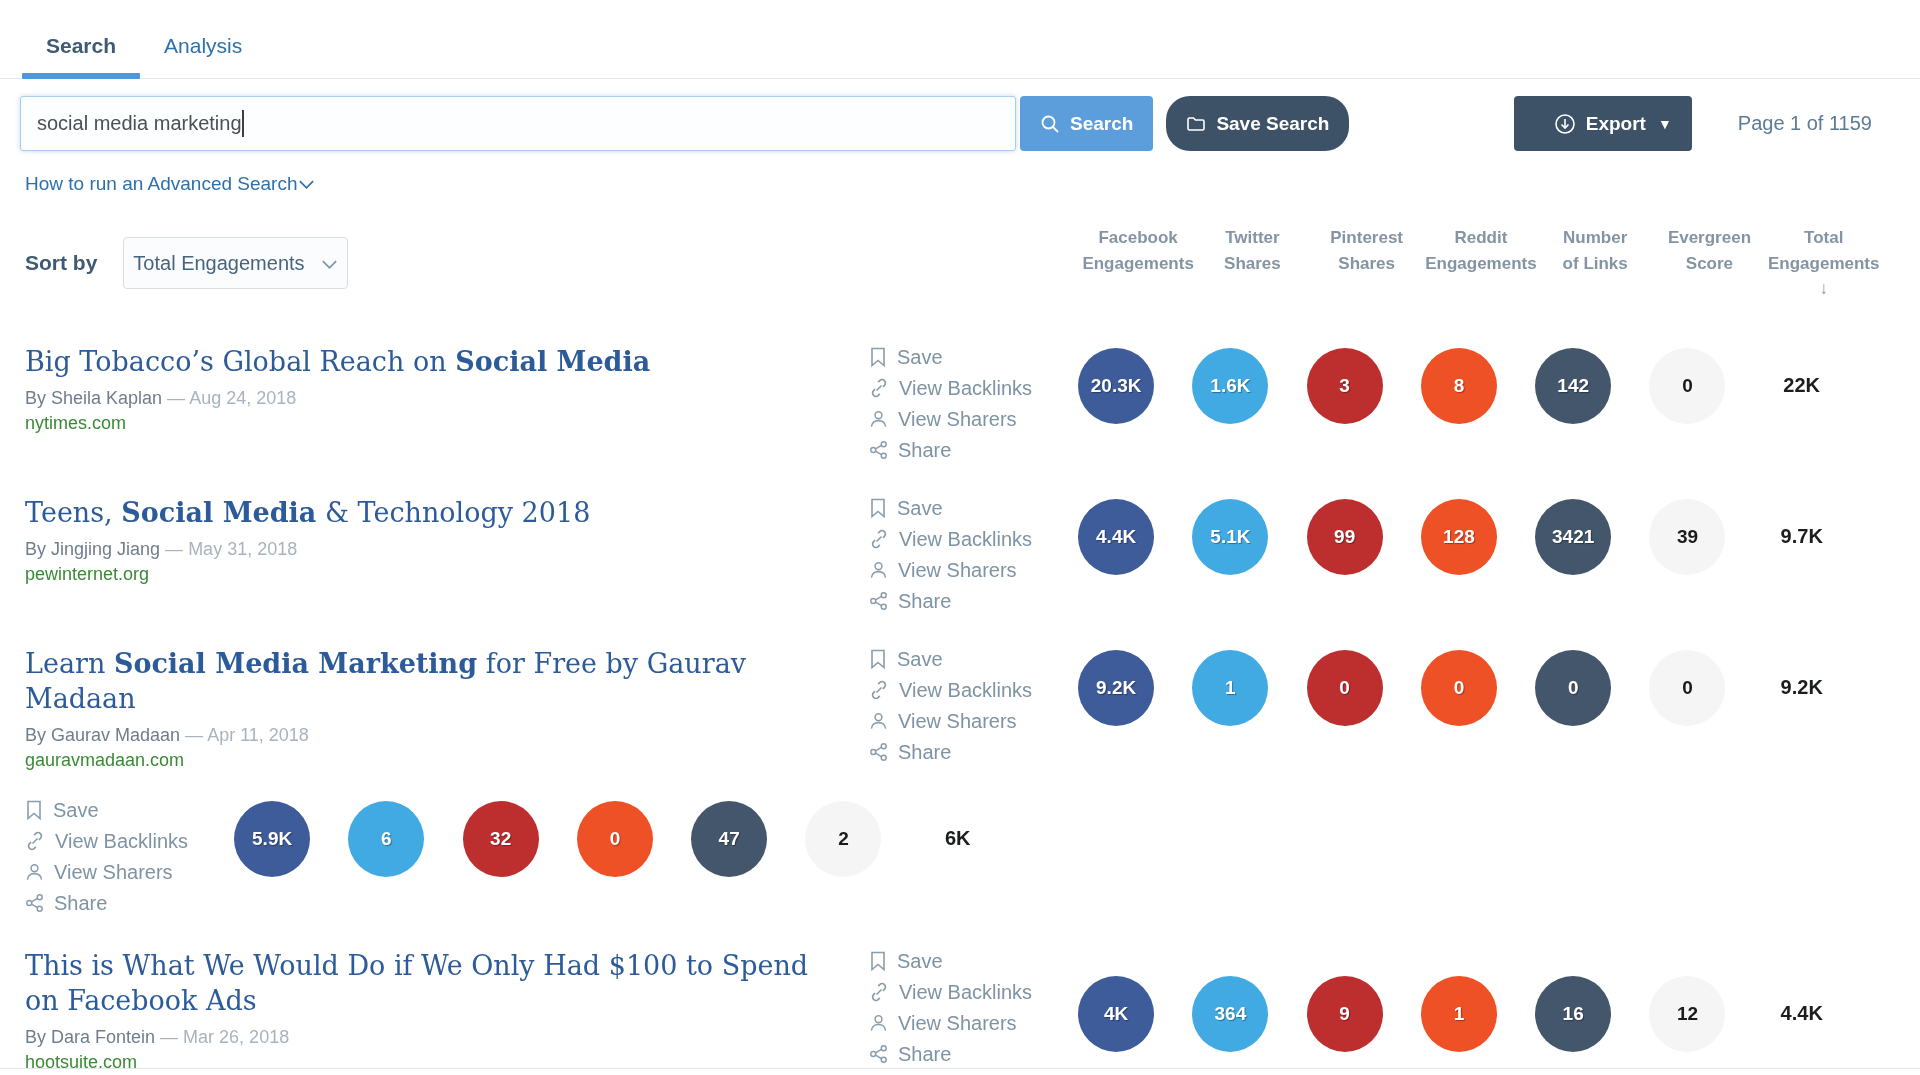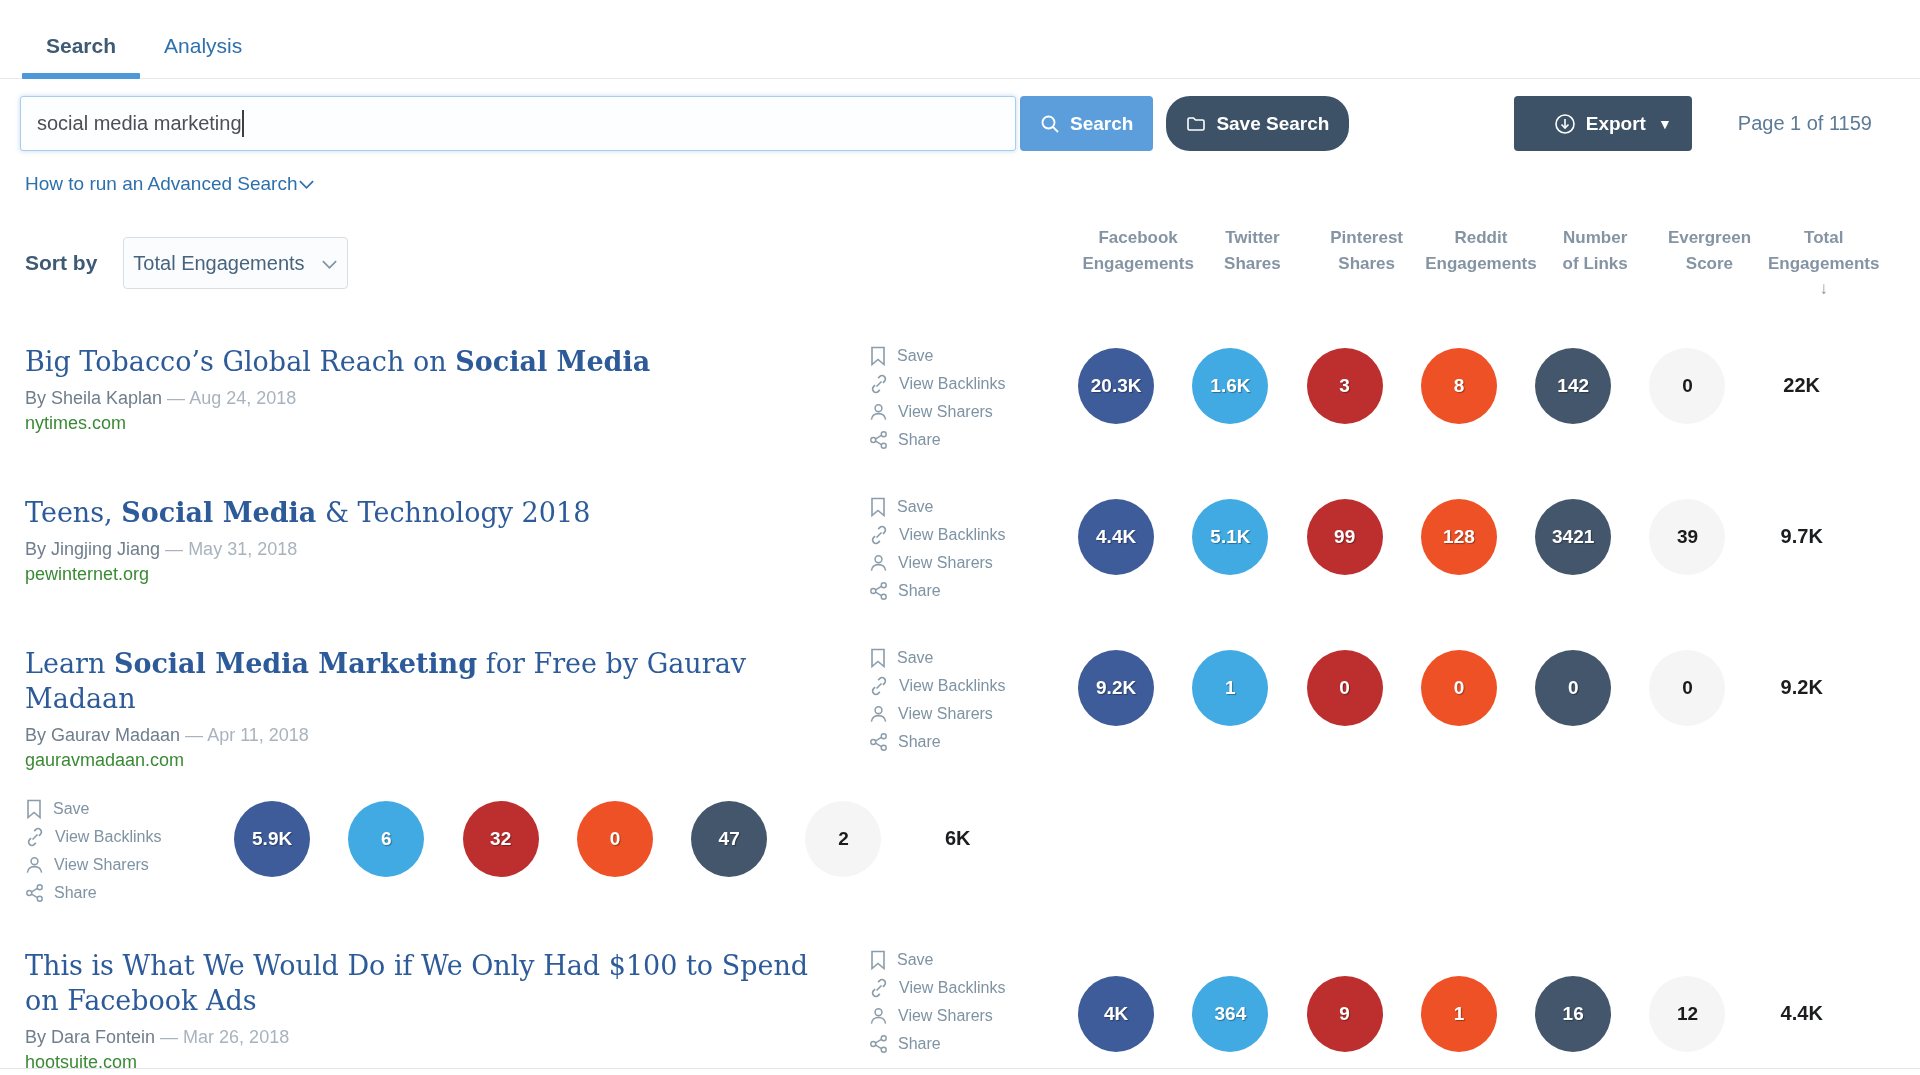--- a/index.html
+++ b/index.html
@@ -54,21 +54,21 @@
   .row { display:flex; align-items:flex-start; padding:16px 39px 0 25px; height:151px; }
   .row.tall { height:138px; }
   .rtitle { flex:1; max-width:844px; padding-top:2px; }
   .title { font-family:"DejaVu Serif", serif; font-size:27px; line-height:1.3; color:#2d5b9a;
             max-width:820px; cursor:pointer; }
   .title .b { font-weight:bold; }
   .byline { margin-top:9px; font-size:18px; color:#6f7e8c; }
   .byline .dim { color:#a8b3be; }
   .domain { margin-top:4px; font-size:18px; color:#3a8a35; cursor:pointer; }
   .ractions { width:190px; padding-top:4px; }
-  .act { display:flex; align-items:center; gap:10px; font-size:16px; color:#7e93a3;
+  .act { display:flex; align-items:center; gap:10px; font-size:20px; color:#7e93a3;
             margin-bottom:8px; cursor:pointer; }
   .act svg { color:#8b9dab; flex:none; }
   .rmetrics { width:800px; display:flex; }
   .cell { width:114.28px; display:flex; justify-content:center; padding-top:6px; }
   .c { width:76px; height:76px; border-radius:50%; display:flex; align-items:center;
             justify-content:center; color:#fff; font-weight:bold; font-size:19px;
             text-shadow:1px 1px 1px rgba(0,0,0,.35); }
   .fb  { background:#3e5c99; }
   .tw  { background:#41aae3; }
   .pin { background:#bc2f2e; }

